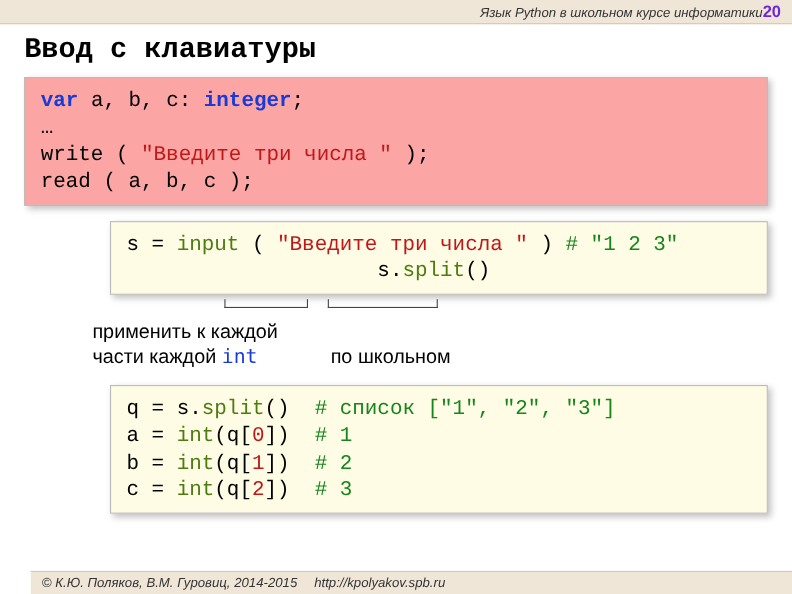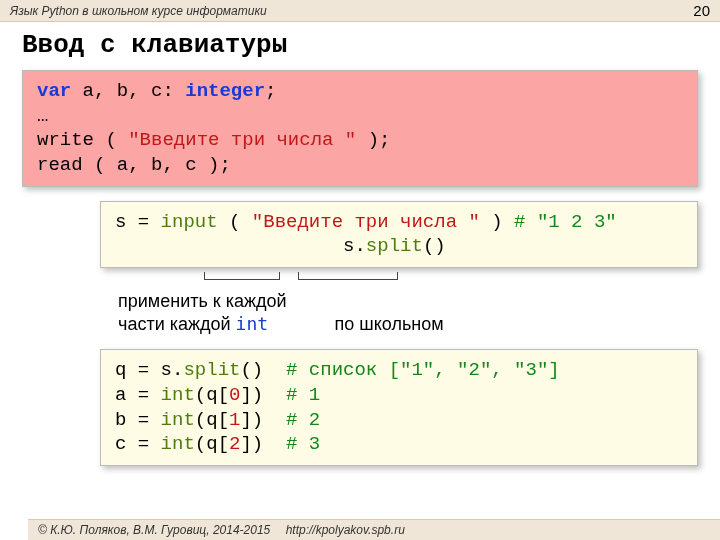--- a/index.html
+++ b/index.html
@@ -12,28 +12,28 @@
     overflow: hidden;
   }
   .header-strip {
     background: #f0e6d8;
     padding: 2px 10px;
     font-size: 12px;
     font-style: italic;
     color: #333;
     border-bottom: 1px solid #d8c8b0;
     display: flex;
-    justify-content: space-between;
+    justify-content: flex-end;
     align-items: center;
   }
   .page-num {
     font-style: normal;
-    font-weight: normal;
+    font-weight: bold;
     font-size: 15px;
-    color: #000000;
+    color: #6d28d9;
   }
   .title {
     font-size: 26px;
     font-weight: bold;
     padding: 8px 40px 10px 22px;
     color: #000;
     font-family: Liberation Mono, monospace;
   }
   .content {
     padding: 0 22px;
@@ -56,21 +56,21 @@
   }
   .tok-kw   { color: #1a3ad6; font-weight: bold; }
   .tok-str  { color: #c01818; }
   .tok-fn   { color: #4d7c0f; }
   .tok-cmt  { color: #16861c; }
   .tok-num  { color: #c01818; }
   .indent-box2 { margin-left: 78px; }
   .callouts {
     display: flex;
     gap: 48px;
-    margin: 0 0 14px 96px;
+    margin: 0 0 14px 62px;
     font-size: 18px;
     line-height: 1.25;
     color: #000;
     position: relative;
   }
   .callouts .mono { font-family: Consolas, monospace; color: #1a3ad6; }
   .brk-row {
     position: relative;
     height: 14px;
     margin-top: -10px;

